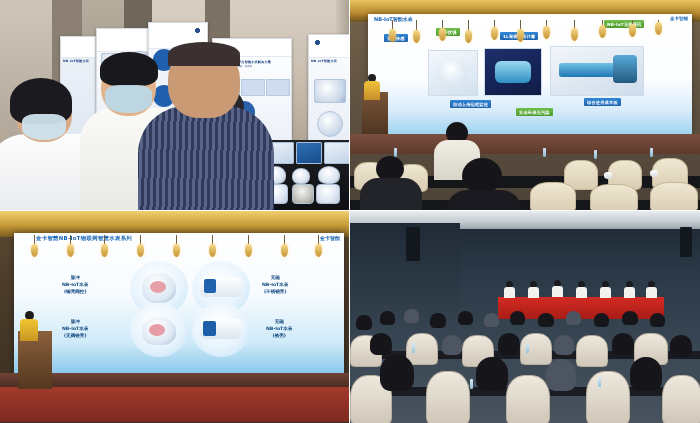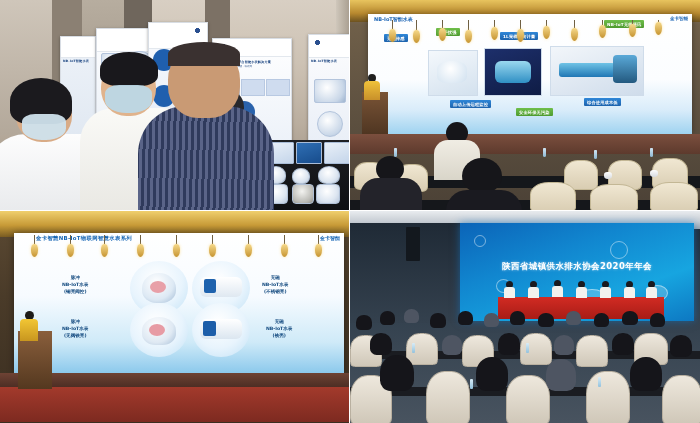--- a/index.html
+++ b/index.html
@@ -451,28 +451,20 @@
     </div>
   </div>
 
   <div class="cell br">
     <div class="br-scene">
       <div class="br-ceiling"></div>
       <div class="br-wall"></div>
       <div class="spk" style="left:56px;top:16px;"></div>
       <div class="spk" style="left:330px;top:16px;width:12px;height:30px;"></div>
 
-      <div class="br-screen">
-        <div class="bubble" style="left:14px;top:12px;width:10px;height:10px;"></div>
-        <div class="bubble" style="left:150px;top:18px;width:16px;height:16px;"></div>
-        <div class="bubble" style="left:36px;top:56px;width:13px;height:12px;"></div>
-        <div class="bubble" style="left:186px;top:62px;width:20px;height:14px;background:rgba(255,255,255,.2);"></div>
-        <div class="bubble" style="left:118px;top:66px;width:26px;height:13px;background:rgba(255,255,255,.22);"></div>
-        <div class="br-banner-text">陕西省城镇供水排水协会2020年年会</div>
-      </div>
 
       <div class="headtable"></div>
       <div class="panelist" style="left:154px;top:70px;">
           <div class="ph"></div>
           <div class="pb"></div>
         </div>
       <div class="panelist" style="left:178px;top:70px;">
           <div class="ph"></div>
           <div class="pb"></div>
         </div>

